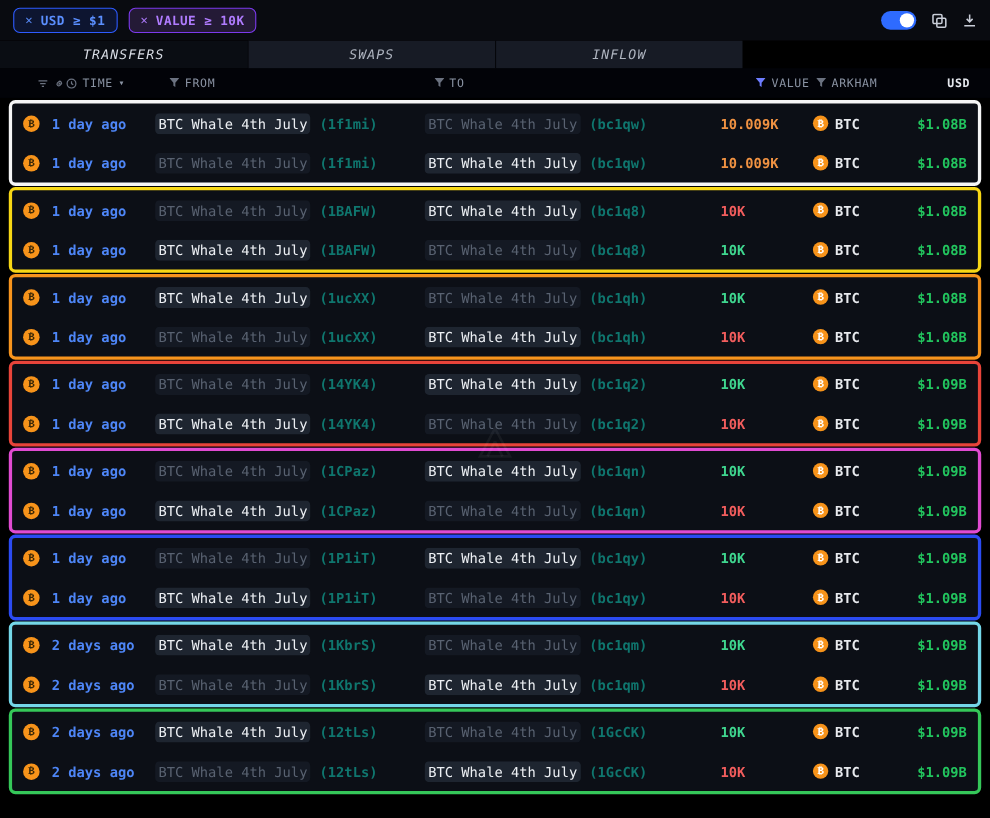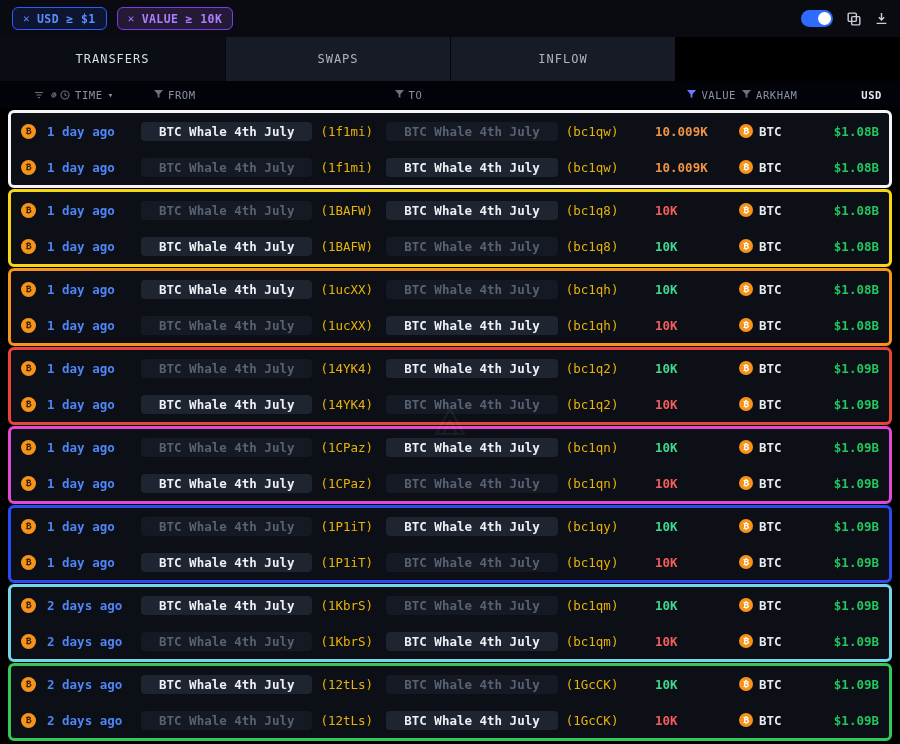--- a/index.html
+++ b/index.html
@@ -18,22 +18,22 @@
   .chip.val { border-color:#7C3AED; color:#B07CFF; background:#241A36; }
   .chip .x { font-size:11px; opacity:.95; }
   .top-right { margin-left:auto; display:flex; align-items:center; gap:14px; }
   .toggle { position:relative; width:32px; height:17px; border-radius:9px;
             background:#2E6BFF; cursor:pointer; }
   .toggle::after { content:""; position:absolute; right:2px; top:2px; width:13px;
             height:13px; border-radius:50%; background:#fff; }
   .icon-btn { display:inline-flex; align-items:center; cursor:pointer; color:#C9CED8; }
 
   
-  .tabs { height:44px; display:grid; grid-template-columns:repeat(4,1fr);
-          background:#000; }
+  .tabs { height:25px; display:grid; grid-template-columns:repeat(4,1fr);
+          background:#000;font-style:italic; }
   .tab { display:flex; align-items:center; justify-content:center; font-size:12px;
          letter-spacing:1px; color:#AEB4BF; background:#171B25; cursor:pointer;
          border-left:1px solid #05060A; }
   .tab:first-child { border-left:none; }
   .tab.active { background:#0A0D13; color:#D9DDE5; }
 
   
   .thead { height:27px; background:#020308; display:grid; align-items:center;
            grid-template-columns:20px 88px minmax(0,1.02fr) minmax(0,1.12fr) 78px 70px 64px;
            column-gap:6px; padding:0 18px 0 34px; font-size:10.5px; color:#8A93A3;
@@ -53,24 +53,24 @@
   .row { height:36px; display:grid; align-items:center;
          grid-template-columns:20px 88px minmax(0,1.02fr) minmax(0,1.12fr) 78px 70px 64px;
          column-gap:6px; padding:0 10px; font-size:12.5px; cursor:pointer; }
   .coin { width:15px; height:15px; border-radius:50%; background:#F7931A;
           color:#3A2706; font-size:9.5px; font-weight:700; display:inline-flex;
           align-items:center; justify-content:center; flex:none; }
   .coin.sm { width:14px; height:14px; color:#fff; background:#F7931A; }
   .time { color:#4E86F7; font-weight:700; white-space:nowrap; }
   .cell { display:flex; align-items:center; gap:8px; min-width:0; white-space:nowrap;
           overflow:hidden; }
-  .badge { padding:2px 18px; border-radius:4px; font-weight:700; }
+  .badge { padding:2px 3px; border-radius:4px; font-weight:400; }
   .badge.bold { background:#1E2530; color:#EDF0F4; }
   .badge.dim  { background:#141923; color:#596271; }
-  .addr { color:#eab308; font-weight:400; }
+  .addr { color:#0f766e; font-weight:700; }
   .value { text-align:left; font-weight:700; }
   .token { display:flex; align-items:center; gap:6px; font-weight:700; color:#E8EAEE; }
   .usd { text-align:right; color:#22c55e; font-weight:600; white-space:nowrap; }
 
   
   .watermark { position:absolute; top:295px; left:50%; transform:translateX(-50%);
                display:flex; align-items:center; gap:14px; pointer-events:none;
                z-index:3; color:rgba(255,255,255,0.05); }
   .watermark .wm-text { font-size:42px; font-weight:700; letter-spacing:10px;
                font-family:"DejaVu Sans","Liberation Sans",sans-serif; }

